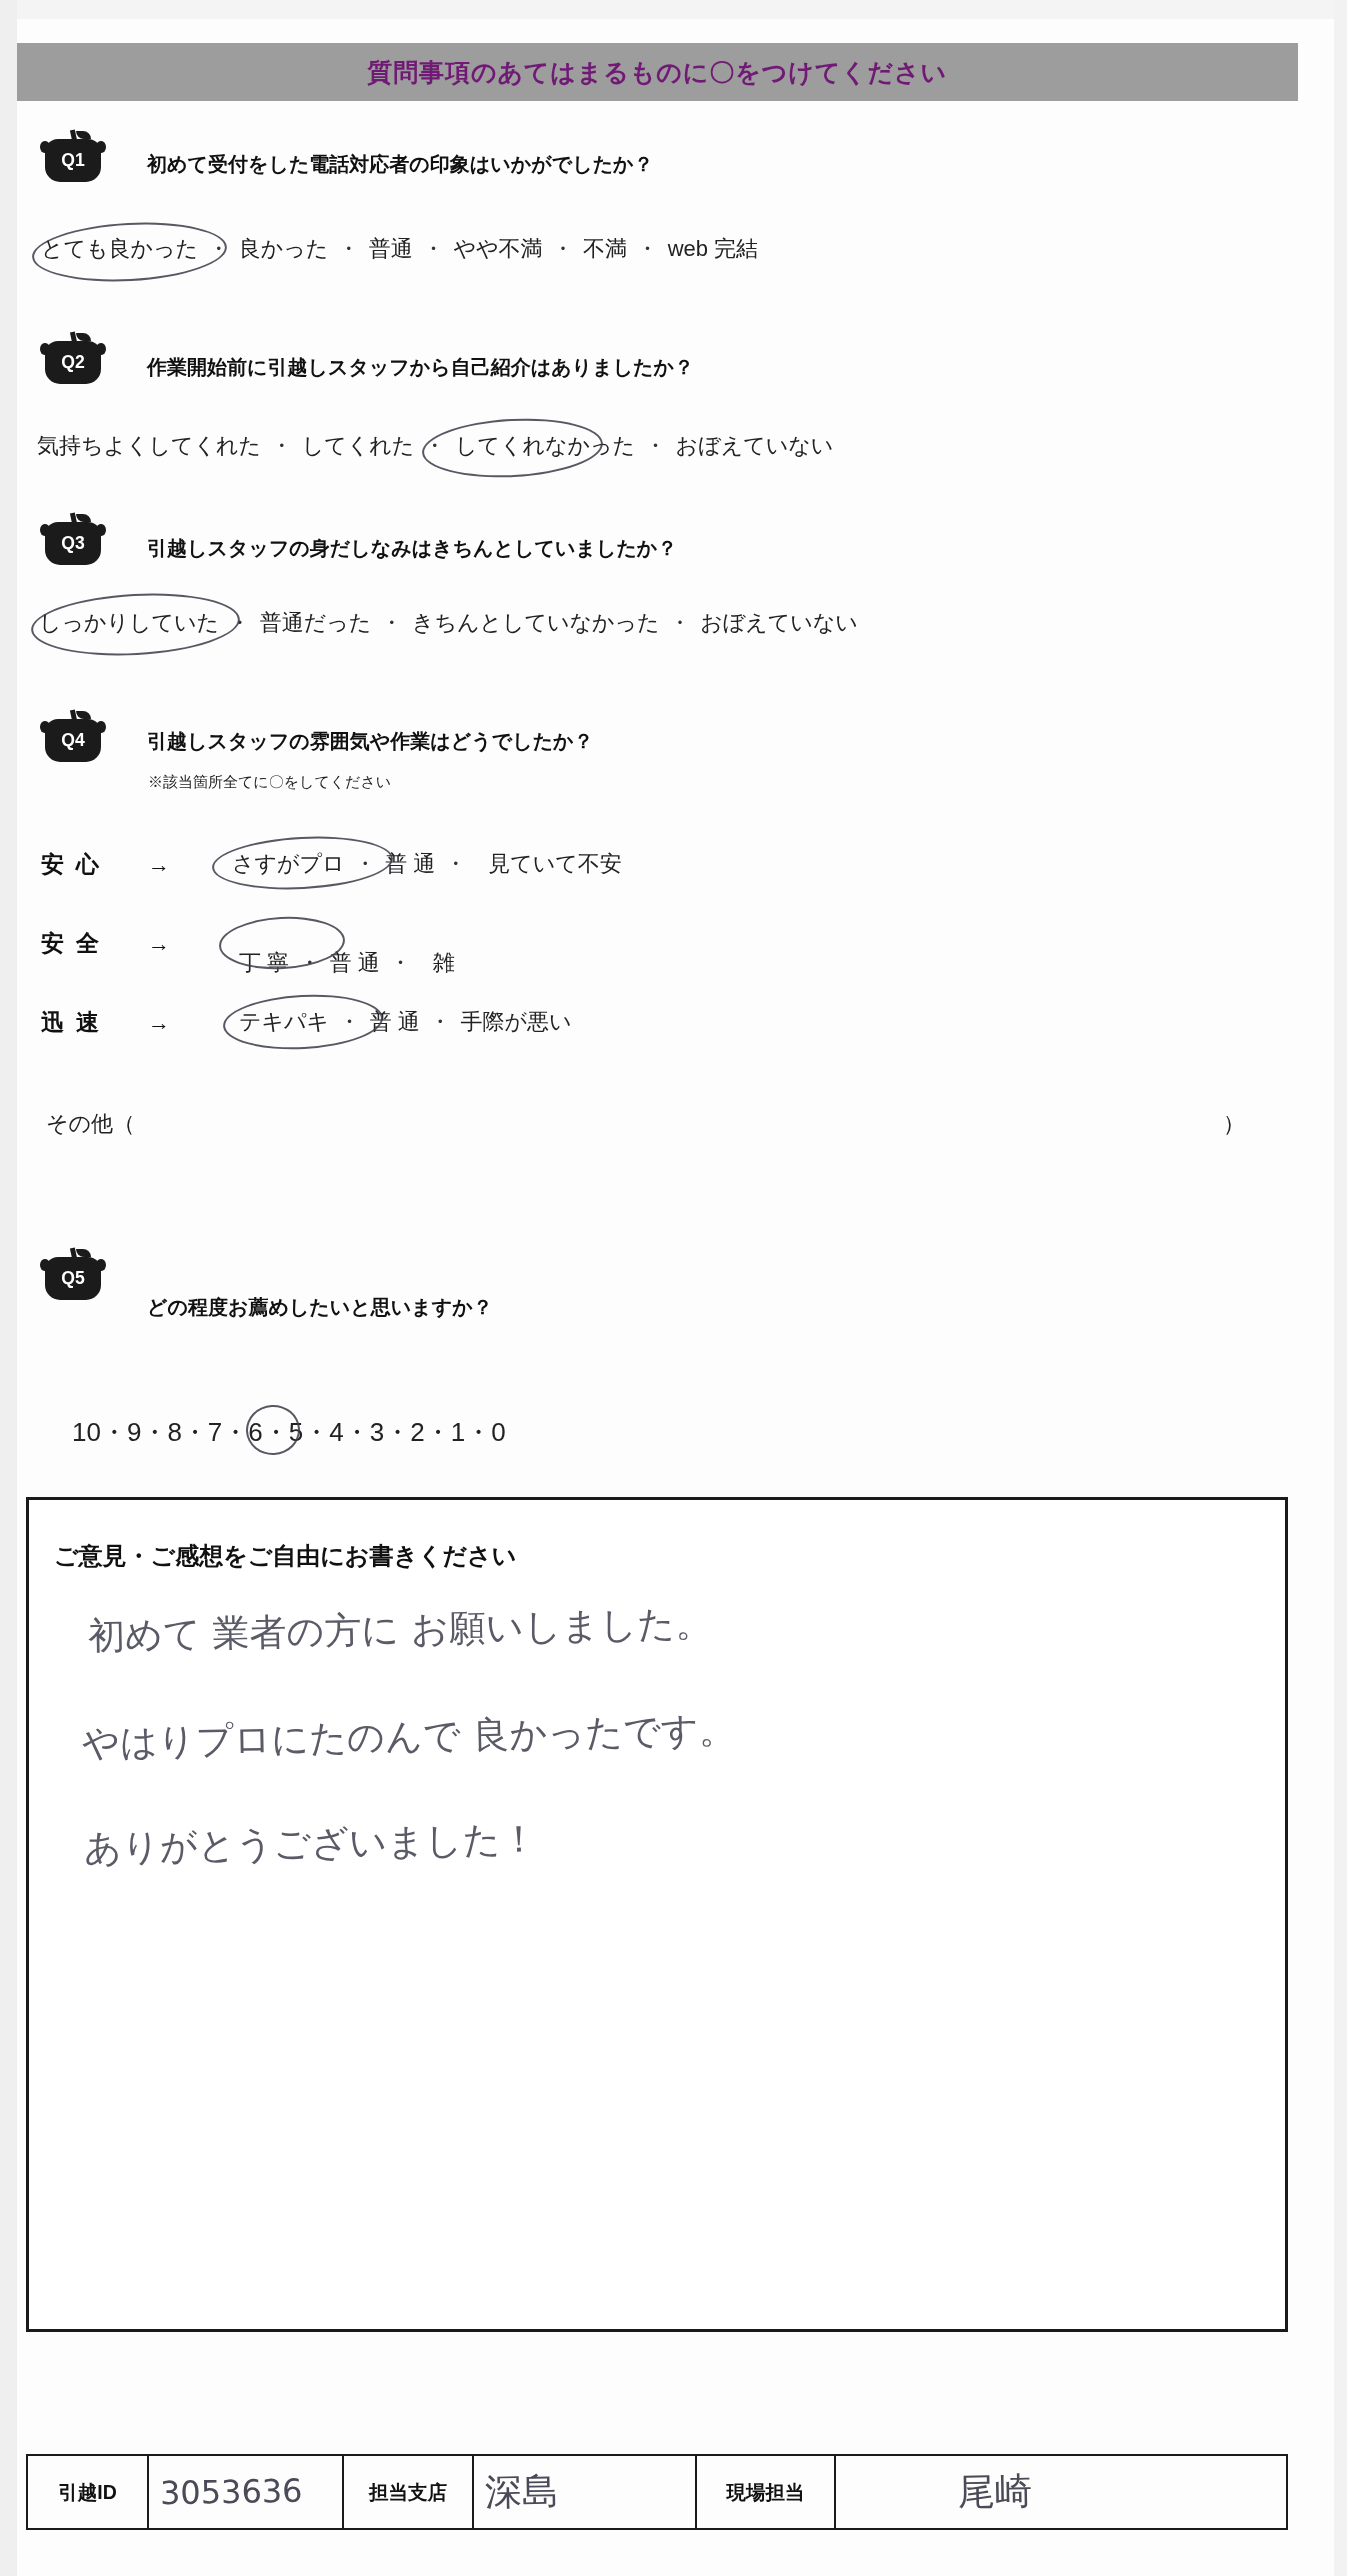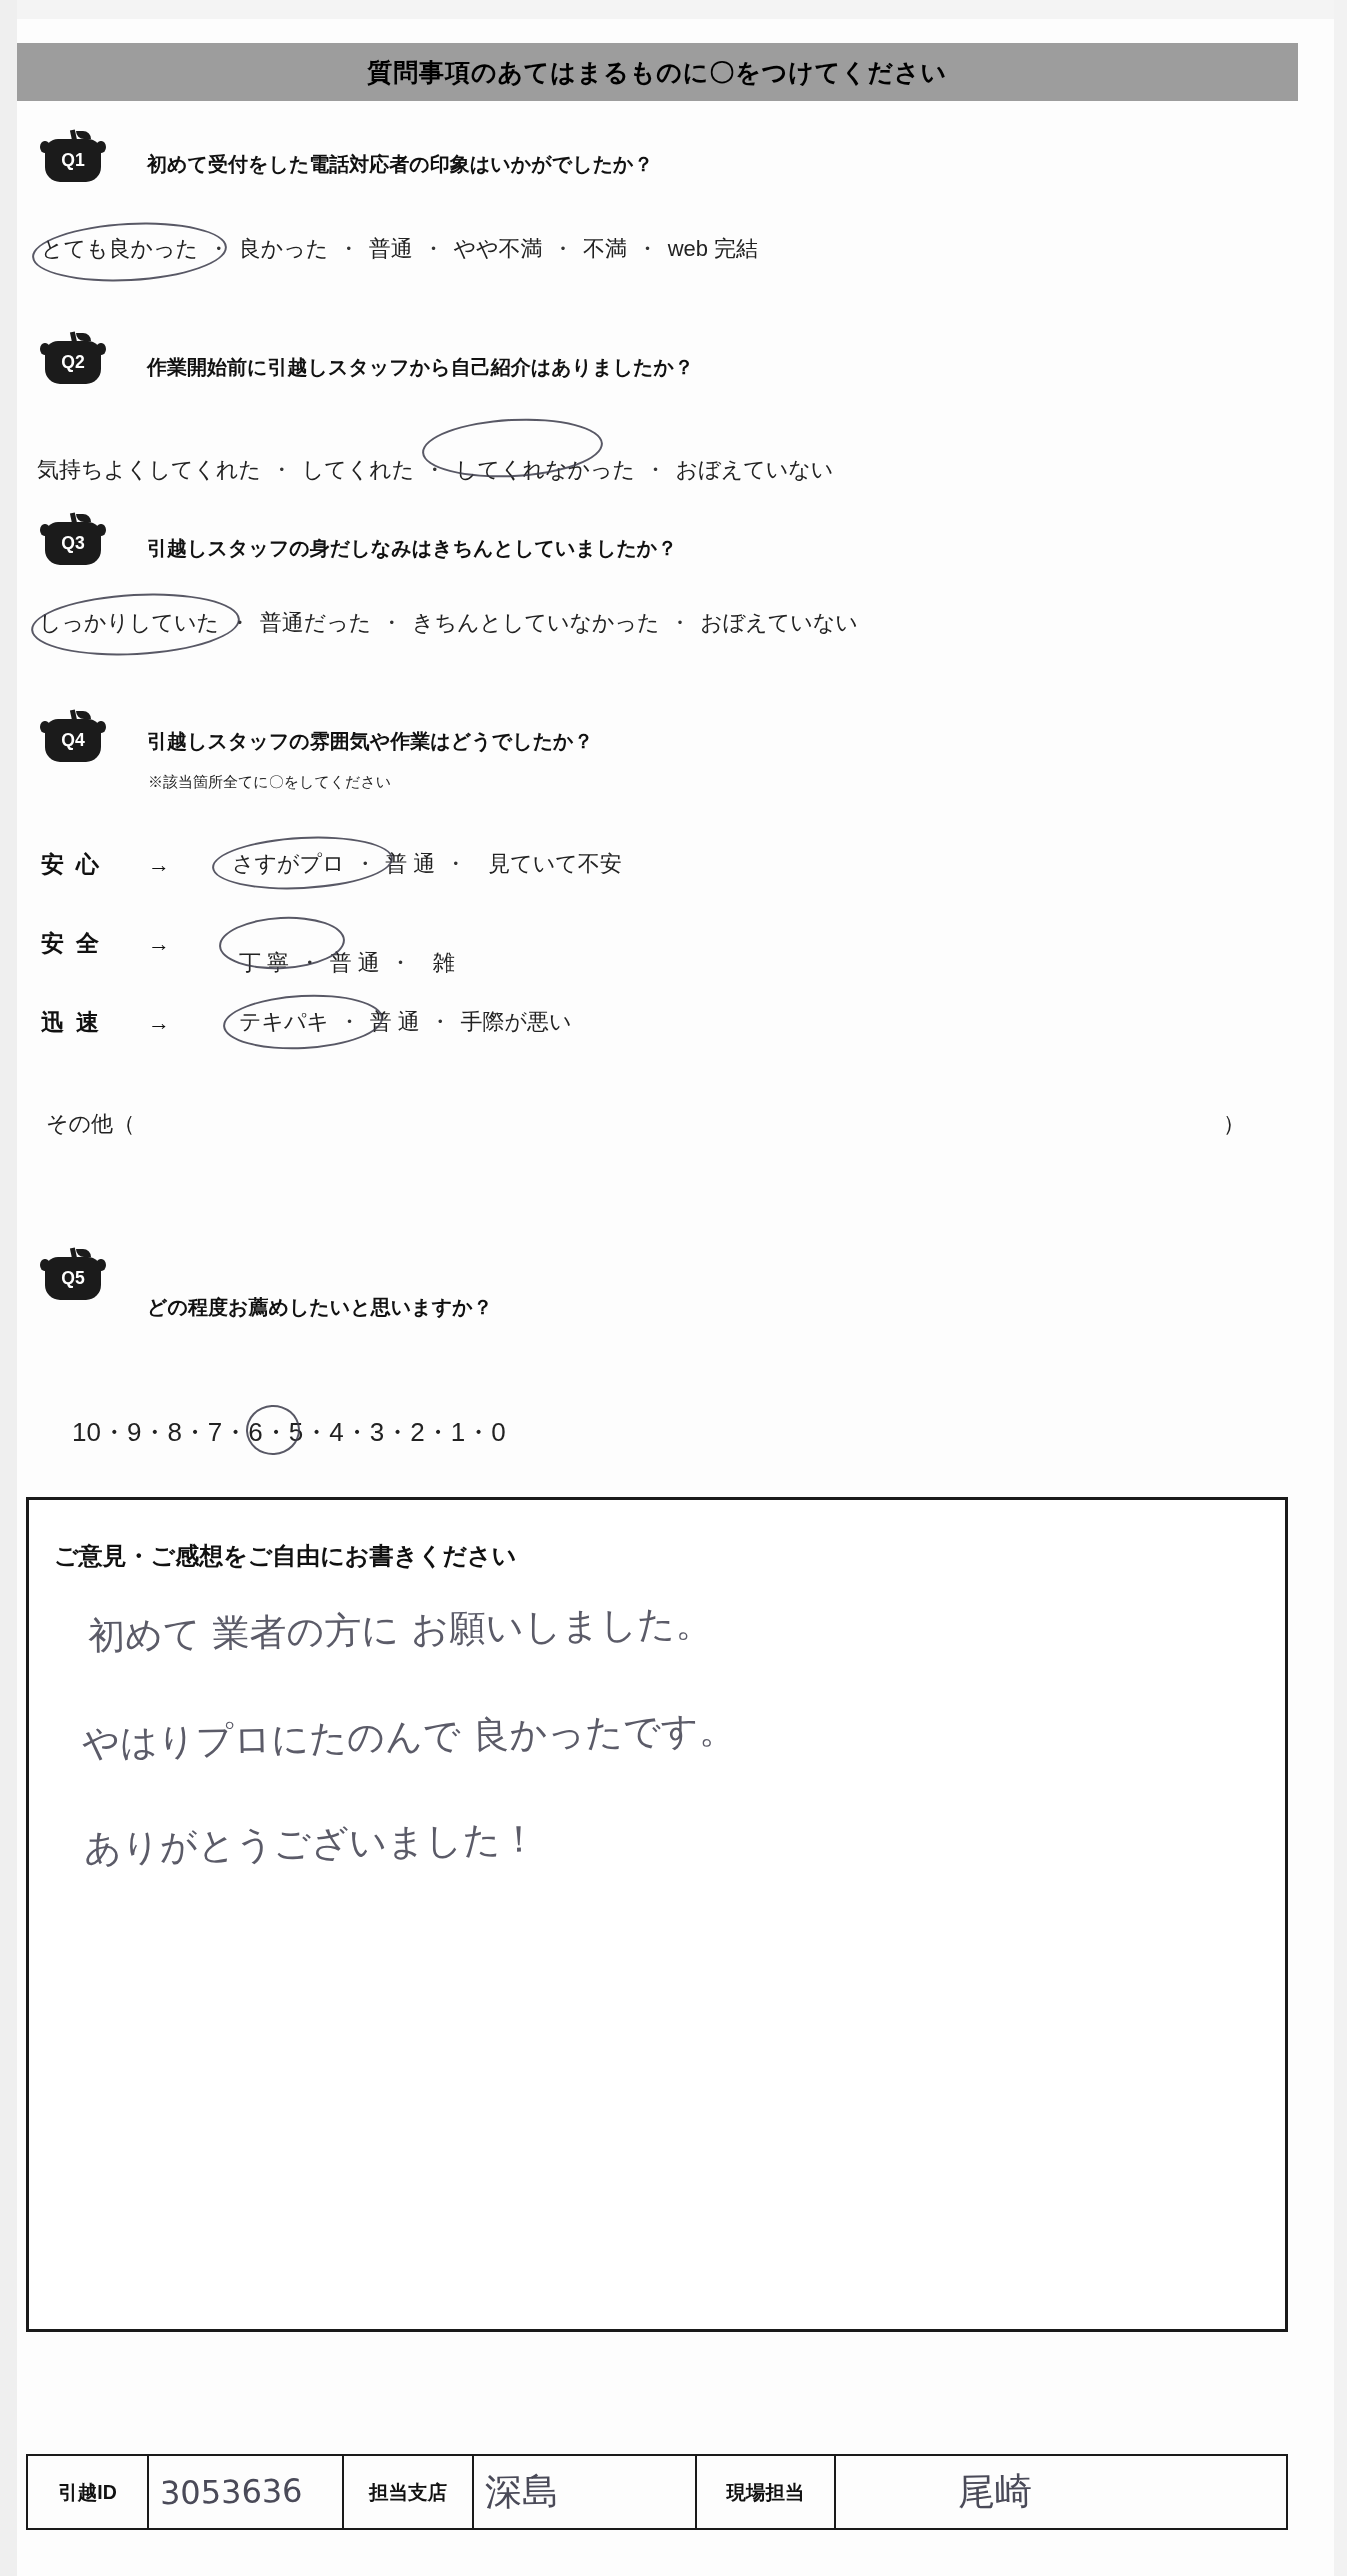--- a/index.html
+++ b/index.html
@@ -37,21 +37,21 @@
 
   
   .banner {
     position: absolute;
     left: 16.7px; top: 43px;
     width: 1281px; height: 58px;
     background: #9d9d9d;
     display: flex; align-items: center; justify-content: center;
   }
   .banner-text {
-    color: #000000;
+    color: #701a75;
     font-size: 25px;
     font-weight: bold;
     letter-spacing: 0.9px;
   }
 
   
   .qbadge {
     position: absolute;
     width: 56px; height: 52px;
   }
@@ -232,21 +232,21 @@
   <div class="qbadge" style="left:45px; top:332px;">
     <div class="stem"></div>
     <div class="leaf"></div>
     <div class="ear-l"></div>
     <div class="ear-r"></div>
     <div class="body"></div>
     <div class="label">Q2</div>
   </div>
   <div class="qtitle" style="left:147px; top:354px;">作業開始前に引越しスタッフから自己紹介はありましたか？</div>
 
-  <div class="optline" style="left:37px; top:431px;margin-top:24px;">
+  <div class="optline" style="left:37px; top:431px;">
     <span>気持ちよくしてくれた</span><span class="sep">・</span><span>してくれた</span><span class="sep">・</span><span>してくれなかった</span><span class="sep">・</span><span>おぼえていない</span>
   </div>
   <div class="circle" style="left:422px; top:419px; width:181px; height:58px;"></div>
 
   <div class="qbadge" style="left:45px; top:513px;">
     <div class="stem"></div>
     <div class="leaf"></div>
     <div class="ear-l"></div>
     <div class="ear-r"></div>
     <div class="body"></div>

